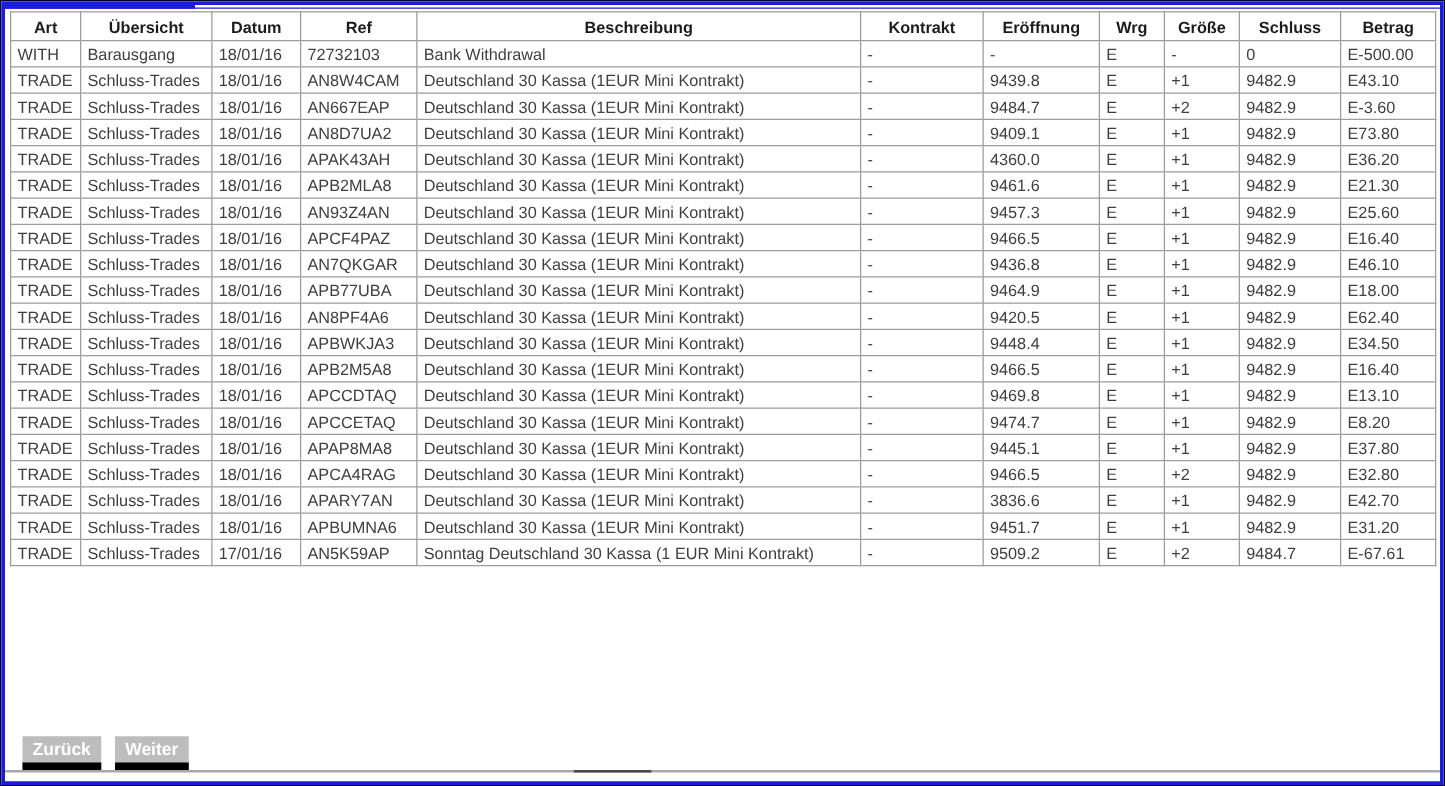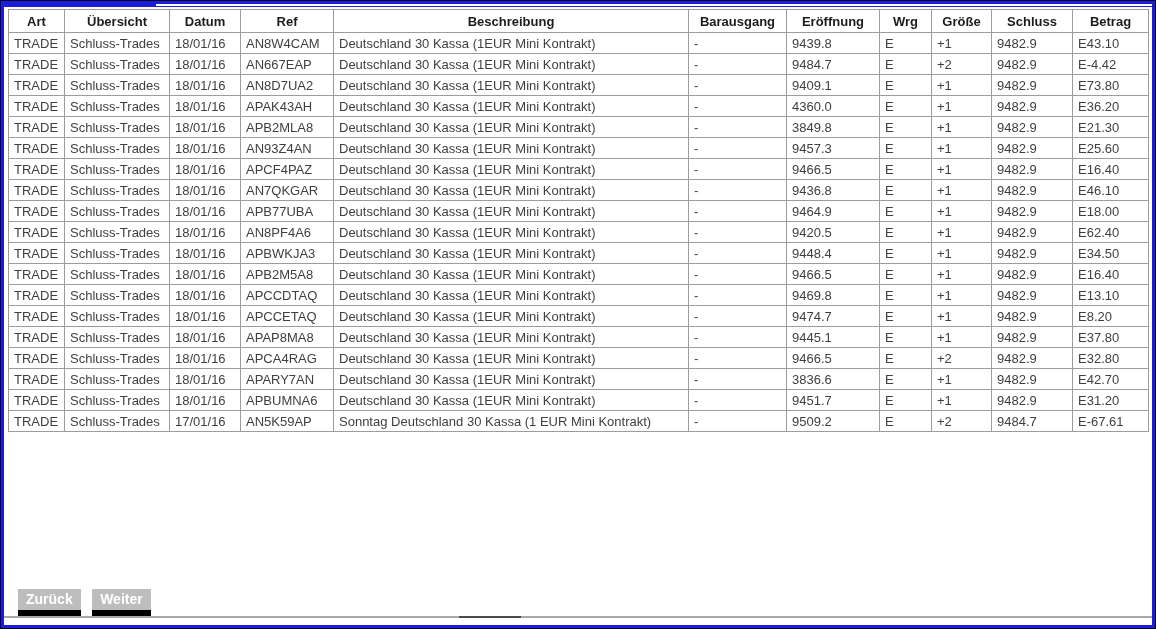--- a/index.html
+++ b/index.html
@@ -101,30 +101,43 @@
         <col style="width:81px">
           <col style="width:76px">
       </colgroup>
       <thead>
         <tr id="tx-head-row">
             <th>Art</th>
             <th>Übersicht</th>
             <th>Datum</th>
             <th>Ref</th>
             <th>Beschreibung</th>
-            <th>Barausgang</th>
+            <th>Kontrakt</th>
             <th>Eröffnung</th>
             <th>Wrg</th>
             <th>Größe</th>
             <th>Schluss</th>
             <th>Betrag</th>
           </tr>
       </thead>
       <tbody id="tx-body">
           <tr>
+            <td>WITH</td>
+            <td>Barausgang</td>
+            <td>18/01/16</td>
+            <td>72732103</td>
+            <td>Bank Withdrawal</td>
+            <td>-</td>
+            <td>-</td>
+            <td>E</td>
+            <td>-</td>
+            <td>0</td>
+            <td>E-500.00</td>
+          </tr>
+          <tr>
             <td>TRADE</td>
             <td>Schluss-Trades</td>
             <td>18/01/16</td>
             <td>AN8W4CAM</td>
             <td>Deutschland 30 Kassa (1EUR Mini Kontrakt)</td>
             <td>-</td>
             <td>9439.8</td>
             <td>E</td>
             <td>+1</td>
             <td>9482.9</td>
@@ -134,21 +147,21 @@
             <td>TRADE</td>
             <td>Schluss-Trades</td>
             <td>18/01/16</td>
             <td>AN667EAP</td>
             <td>Deutschland 30 Kassa (1EUR Mini Kontrakt)</td>
             <td>-</td>
             <td>9484.7</td>
             <td>E</td>
             <td>+2</td>
             <td>9482.9</td>
-            <td>E-4.42</td>
+            <td>E-3.60</td>
           </tr>
           <tr>
             <td>TRADE</td>
             <td>Schluss-Trades</td>
             <td>18/01/16</td>
             <td>AN8D7UA2</td>
             <td>Deutschland 30 Kassa (1EUR Mini Kontrakt)</td>
             <td>-</td>
             <td>9409.1</td>
             <td>E</td>
@@ -169,21 +182,21 @@
             <td>9482.9</td>
             <td>E36.20</td>
           </tr>
           <tr>
             <td>TRADE</td>
             <td>Schluss-Trades</td>
             <td>18/01/16</td>
             <td>APB2MLA8</td>
             <td>Deutschland 30 Kassa (1EUR Mini Kontrakt)</td>
             <td>-</td>
-            <td>3849.8</td>
+            <td>9461.6</td>
             <td>E</td>
             <td>+1</td>
             <td>9482.9</td>
             <td>E21.30</td>
           </tr>
           <tr>
             <td>TRADE</td>
             <td>Schluss-Trades</td>
             <td>18/01/16</td>
             <td>AN93Z4AN</td>

